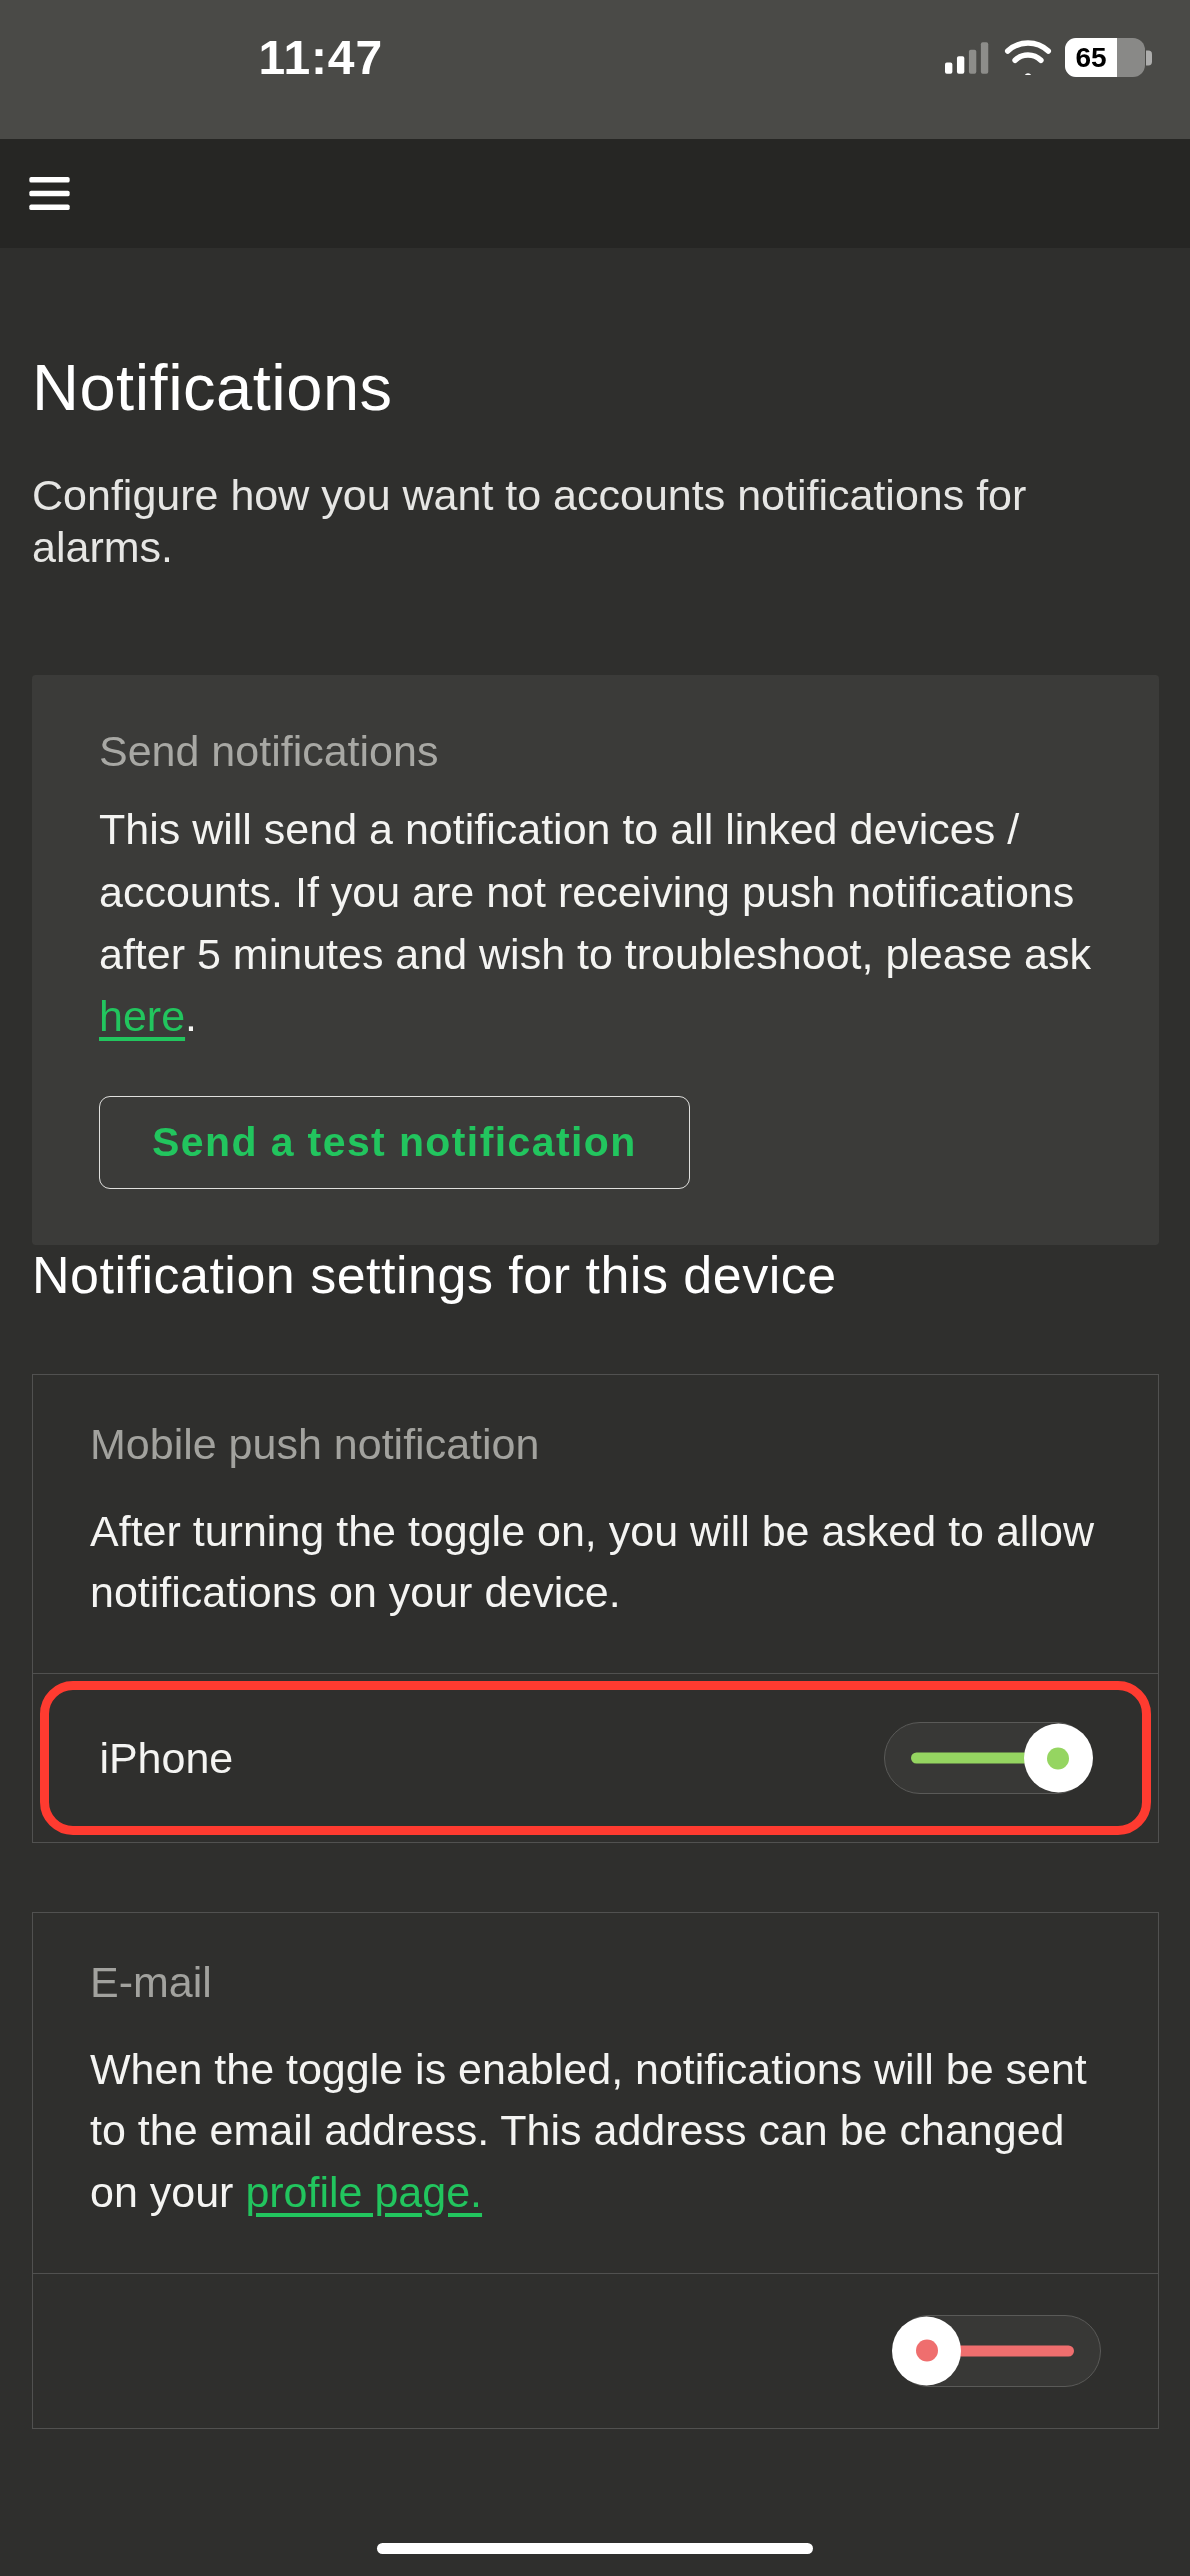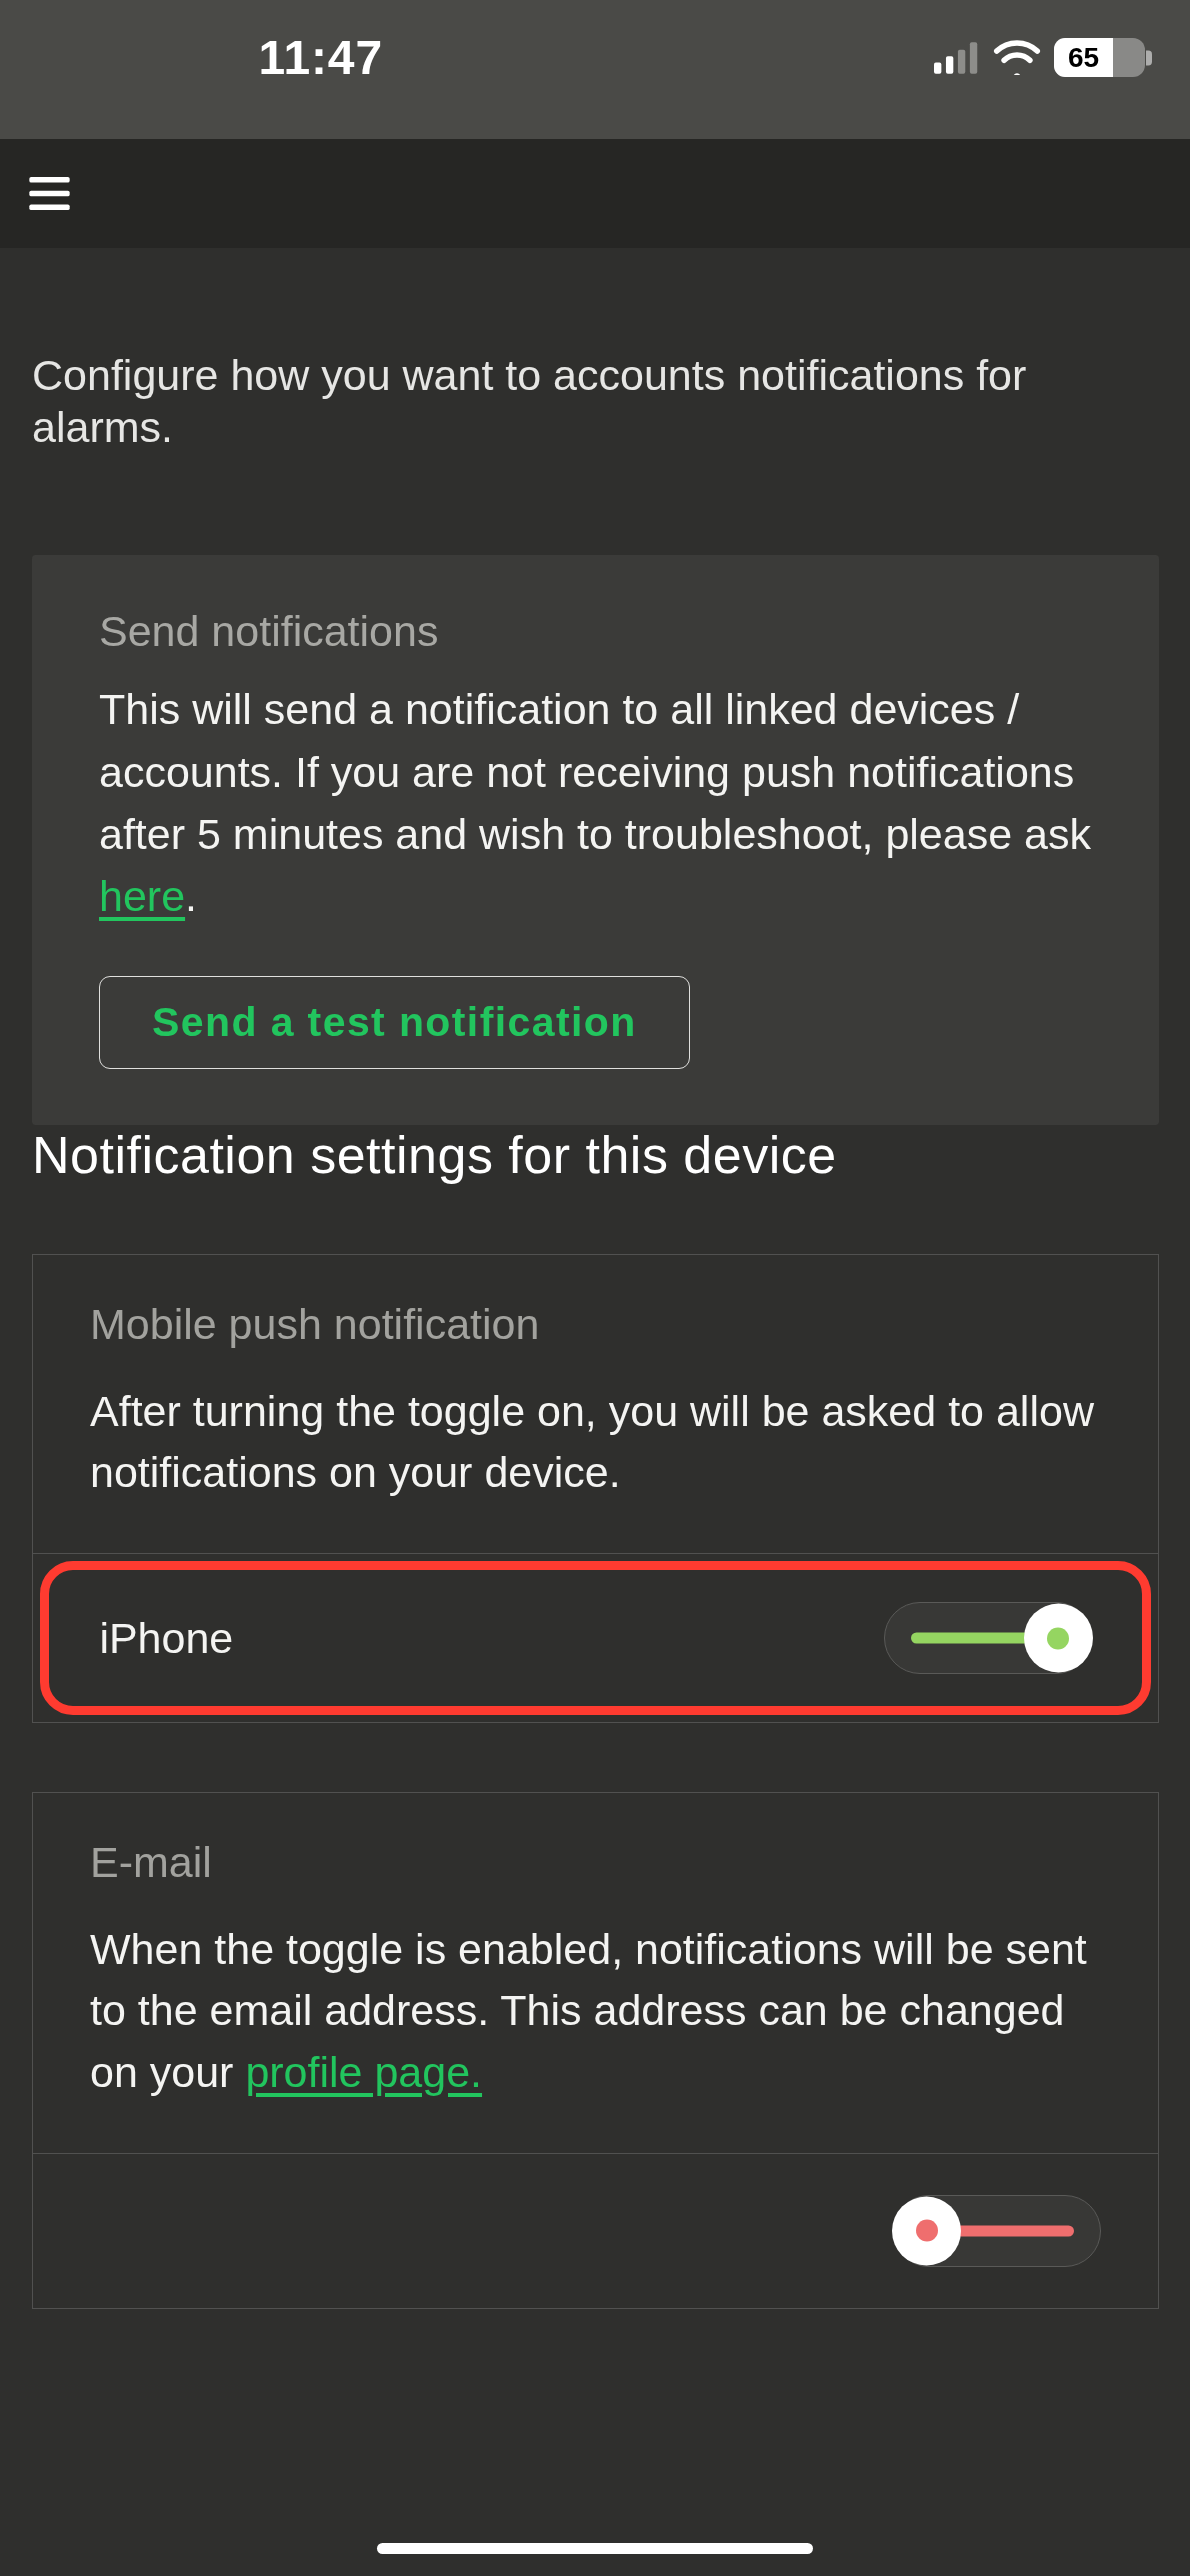--- a/index.html
+++ b/index.html
@@ -230,21 +230,21 @@
       transform: translateX(-50%);
       width: 436px;
       height: 11px;
       border-radius: 7.4px;
       background: #fff;
     }
 
     
     .battery {
       position: relative;
-      width: 91px;
+      width: 80px;
       height: 39px;
       border-radius: 12px;
       background: rgba(255,255,255,0.35);
       display: flex;
       align-items: center;
     }
     .battery .fill {
       height: 100%;
       width: 65%;
       background: #fff;
@@ -304,20 +304,21 @@
     <svg width="41" height="33" viewBox="0 0 44 36">
       <rect y="0" width="44" height="6" rx="2" fill="#fff"></rect>
       <rect y="15" width="44" height="6" rx="2" fill="#fff"></rect>
       <rect y="30" width="44" height="6" rx="2" fill="#fff"></rect>
     </svg>
   </span>
 </div>
 
 <div class="content">
 
+  <h1 class="page-title">Notifications</h1>
   <p class="page-sub">Configure how you want to accounts notifications for alarms.</p>
 
   <div class="card">
     <div class="card-title">Send notifications</div>
     <div class="card-body">
       <span>This will send a notification to all linked devices / accounts. If you are not receiving push notifications after 5 minutes and wish to troubleshoot, please ask </span><span class="link">here</span><span>.</span>
     </div>
     <div class="btn">Send a test notification</div>
   </div>
 

